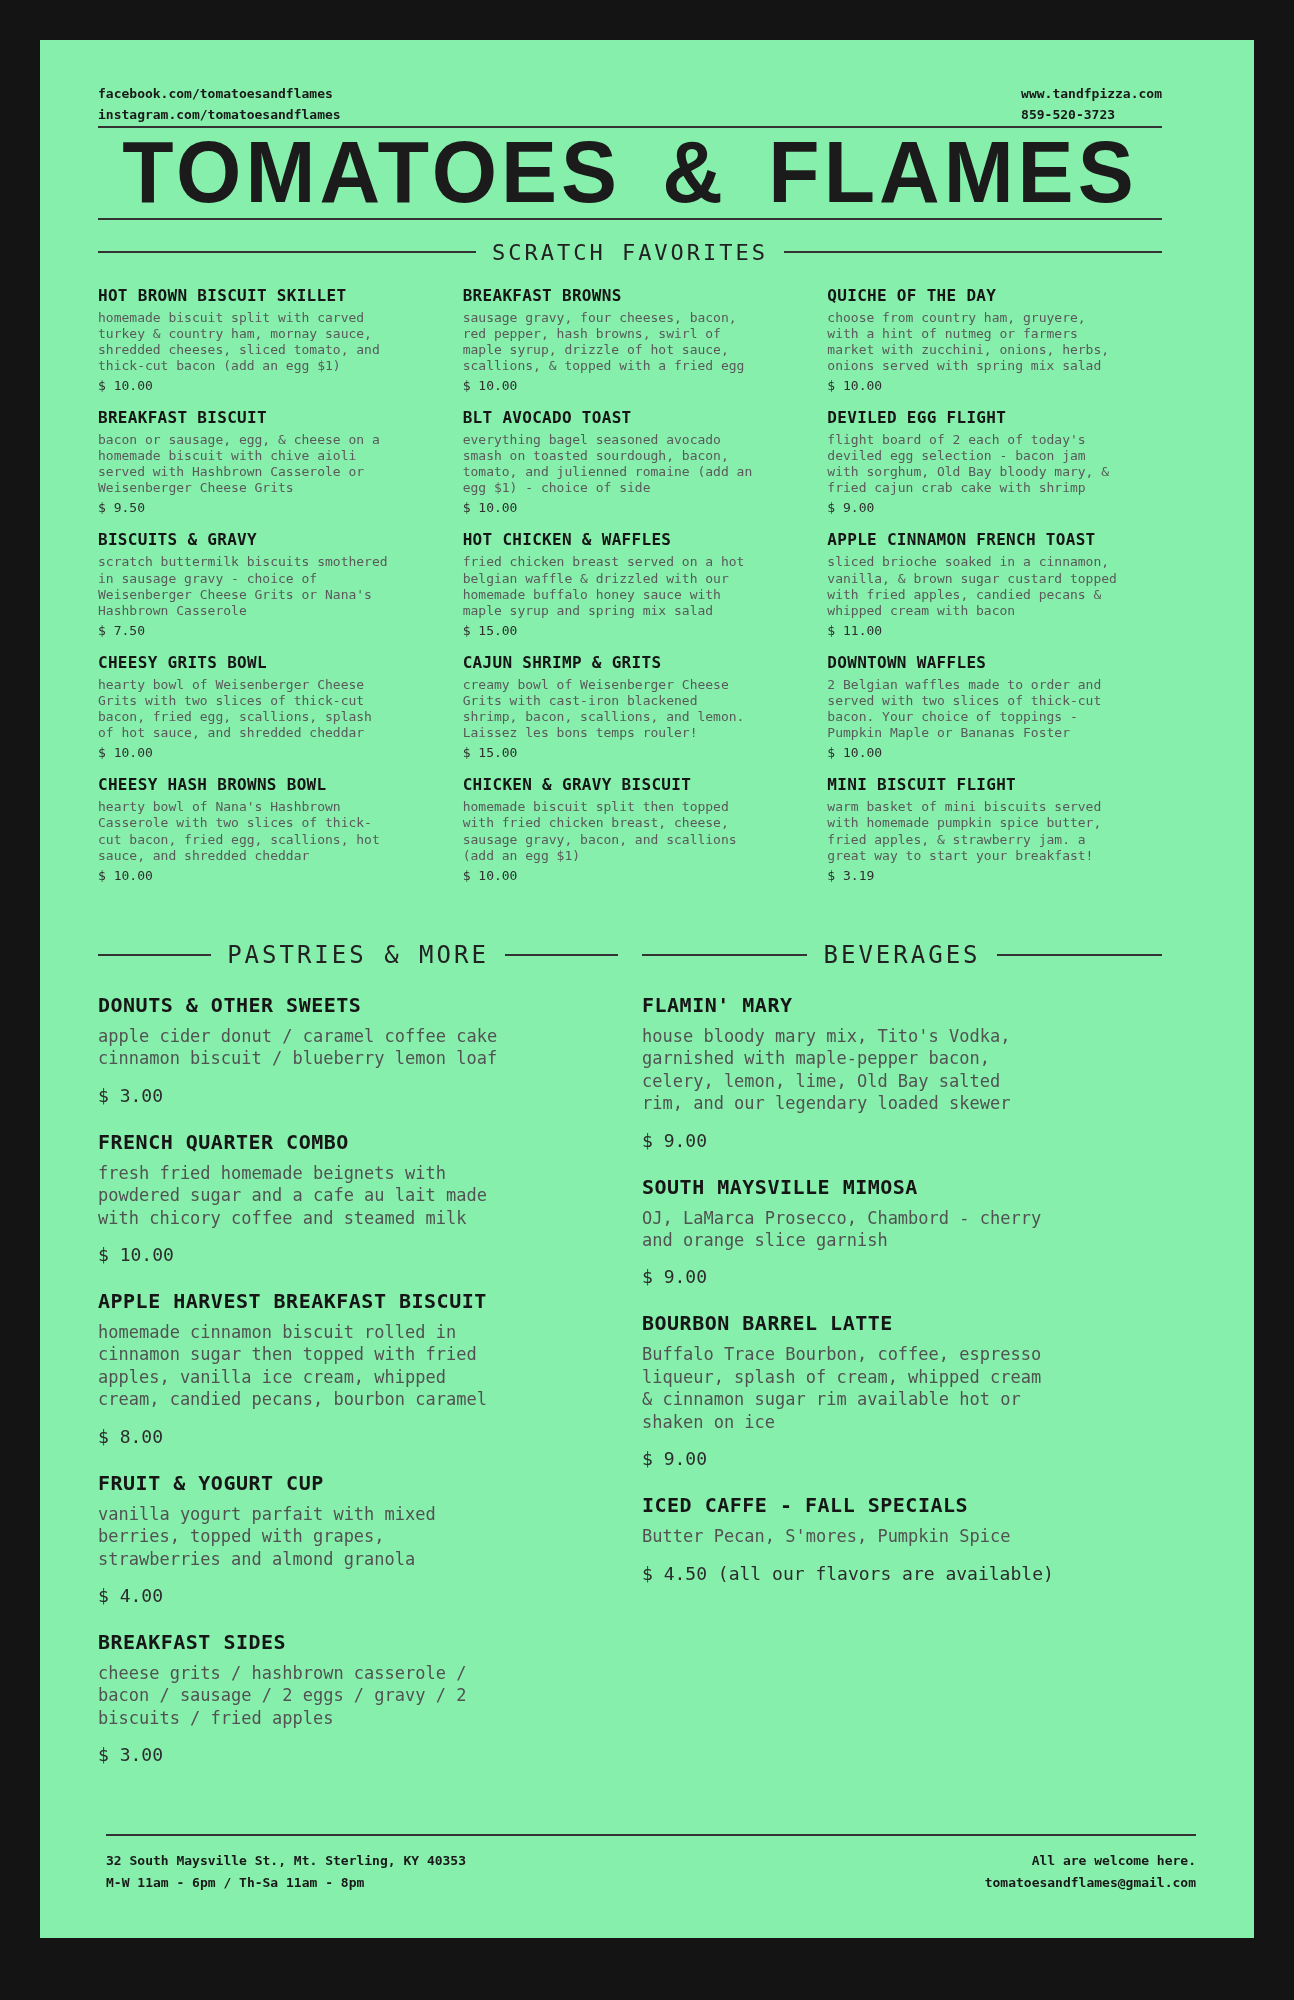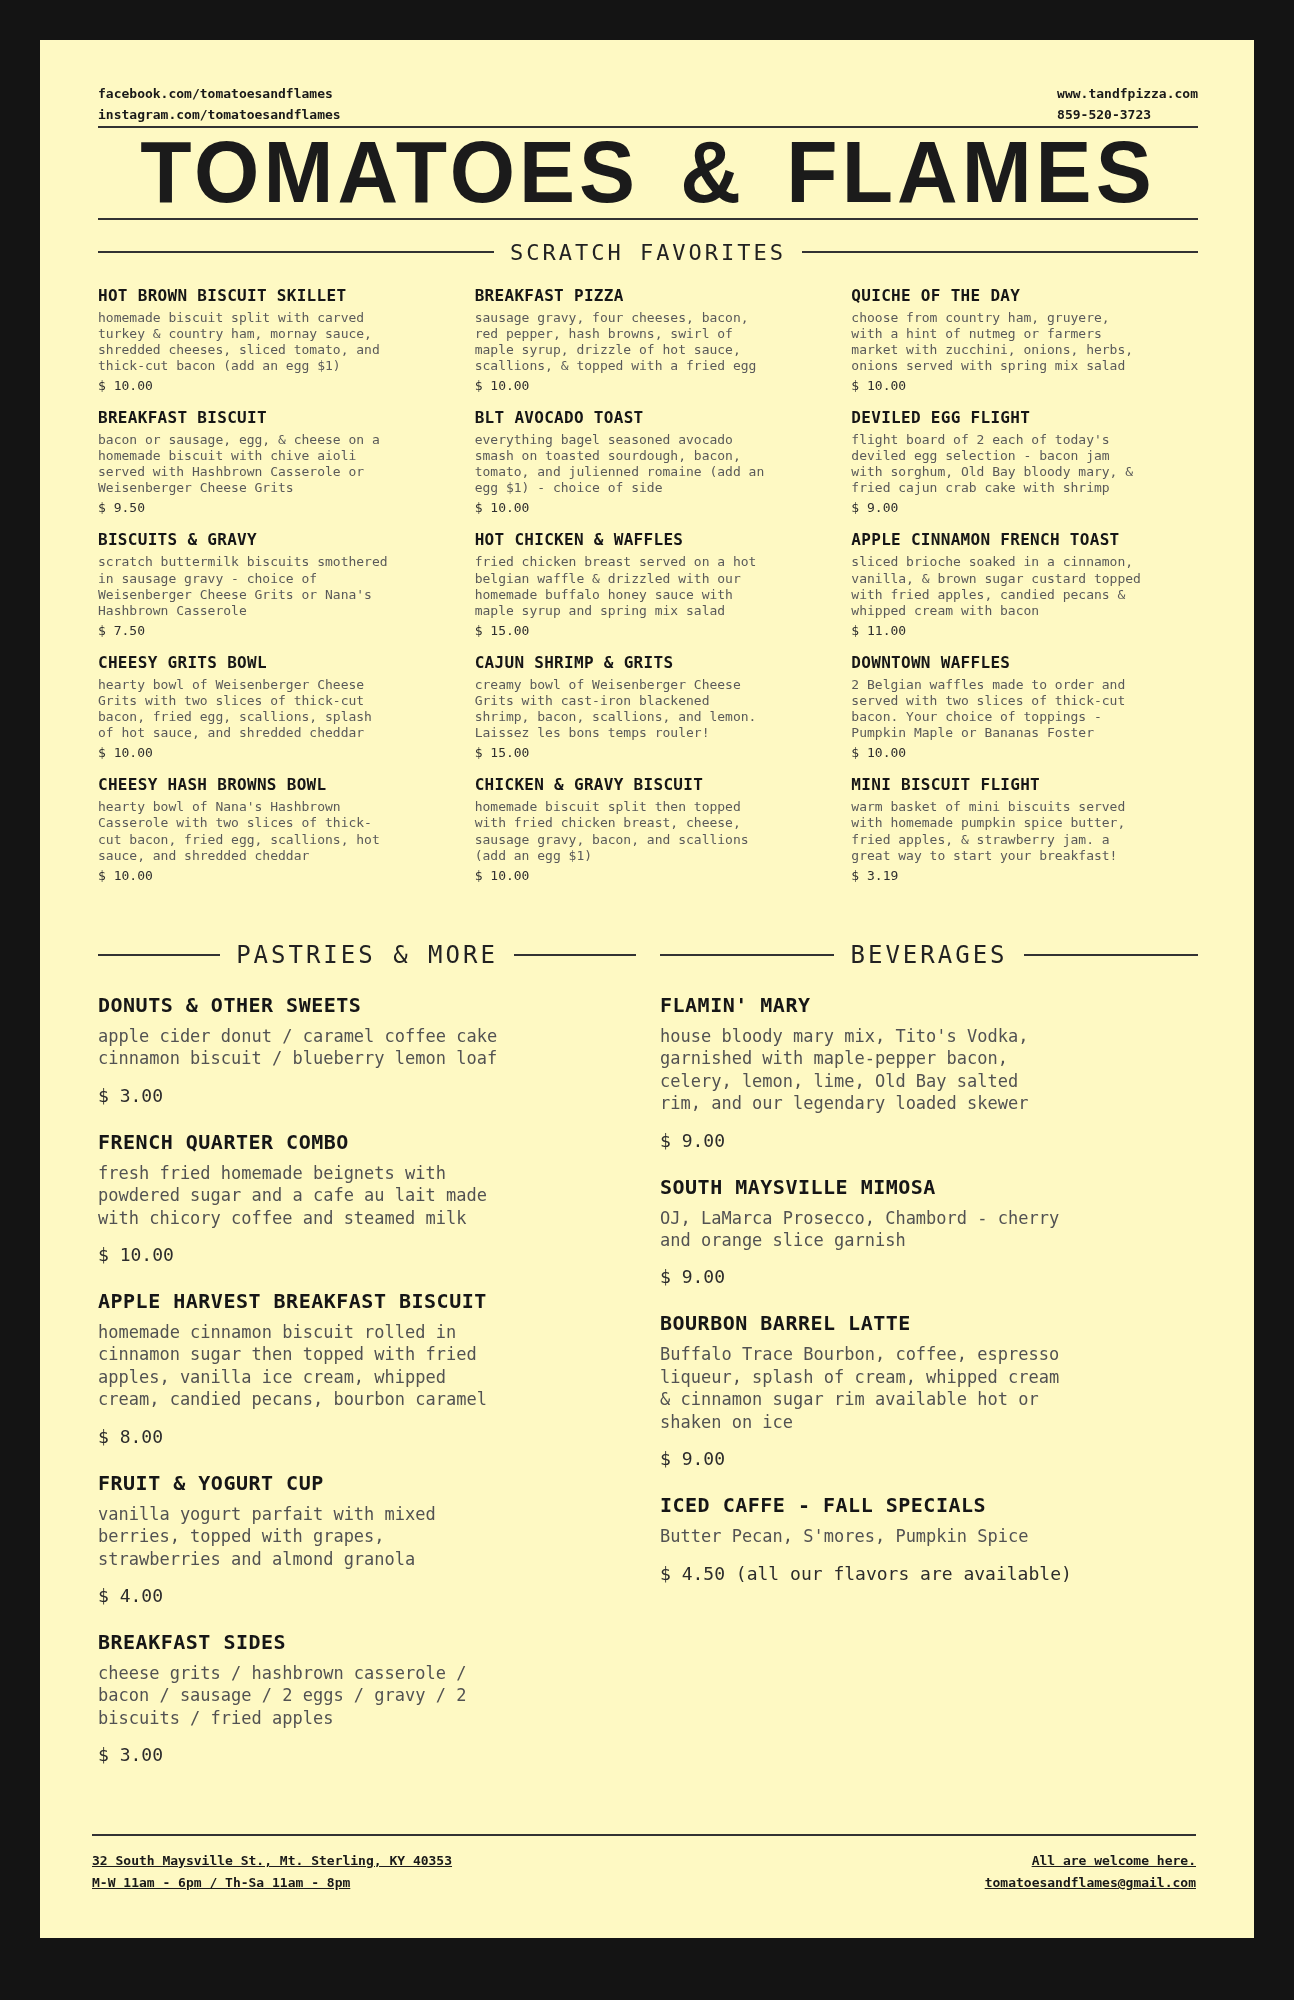--- a/index.html
+++ b/index.html
@@ -4,24 +4,24 @@
 <style>
   html,body{margin:0;padding:0;}
   body{
     width:1294px;height:2000px;
     background:#141414;
     box-sizing:border-box;
     padding:40px 40px 62px 40px;
     font-family:"DejaVu Sans Mono","Liberation Mono",monospace;
   }
   .page{
-    background:#fef9c3;
+    background:#86efac;
     width:100%;height:100%;
     box-sizing:border-box;
-    padding:44px 56px 0 58px;
+    padding:44px 92px 0 58px;
     color:#1e1e1e;
     position:relative;
     overflow:hidden;
   }
   
   .top-row{display:flex;justify-content:space-between;font-size:13px;font-weight:bold;line-height:1.6;color:#191919;}
   .contact{text-align:left;}
   hr.rule{border:0;border-top:2px solid #333;margin:0;}
   .rule-top{margin-top:16px;}
   h1.title{
@@ -55,21 +55,21 @@
   }
   .menu-item .price{
     font-size:13px;color:#2f2f2f;margin-top:4px;
   }
   
   .lower{display:grid;grid-template-columns:1fr 1fr;column-gap:24px;margin-top:38px;}
   .lower .menu-item h3{font-size:20px;letter-spacing:0.5px;margin:24px 0 8px 0;}
   .lower .menu-item p{font-size:17px;line-height:1.32;color:#525252;max-width:408px;}
   .lower .menu-item .price{font-size:18px;margin-top:15px;color:#2c2c2c;}
   
-  footer{position:absolute;left:52px;right:58px;bottom:44px;text-decoration:underline;}
+  footer{position:absolute;left:66px;right:58px;bottom:44px;}
   .foot-row{display:flex;justify-content:space-between;font-size:13px;font-weight:bold;line-height:1.7;color:#191919;margin-top:14px;}
   .foot-right{text-align:right;}
 </style>
 </head>
 <body>
 
 <div class="page">
 
   <header>
     <div class="top-row">
@@ -116,21 +116,21 @@
             <div class="price">$ 10.00</div>
           </article>
           <article class="menu-item">
             <h3>CHEESY HASH BROWNS BOWL</h3>
             <p>hearty bowl of Nana's Hashbrown Casserole with two slices of thick-cut bacon, fried egg, scallions, hot sauce, and shredded cheddar</p>
             <div class="price">$ 10.00</div>
           </article>
         </div>
         <div class="col">
           <article class="menu-item">
-            <h3>BREAKFAST PIZZA</h3>
+            <h3>BREAKFAST BROWNS</h3>
             <p>sausage gravy, four cheeses, bacon, red pepper, hash browns, swirl of maple syrup, drizzle of hot sauce, scallions, &amp; topped with a fried egg</p>
             <div class="price">$ 10.00</div>
           </article>
           <article class="menu-item">
             <h3>BLT AVOCADO TOAST</h3>
             <p>everything bagel seasoned avocado smash on toasted sourdough, bacon, tomato, and julienned romaine (add an egg $1) - choice of side</p>
             <div class="price">$ 10.00</div>
           </article>
           <article class="menu-item">
             <h3>HOT CHICKEN &amp; WAFFLES</h3>

